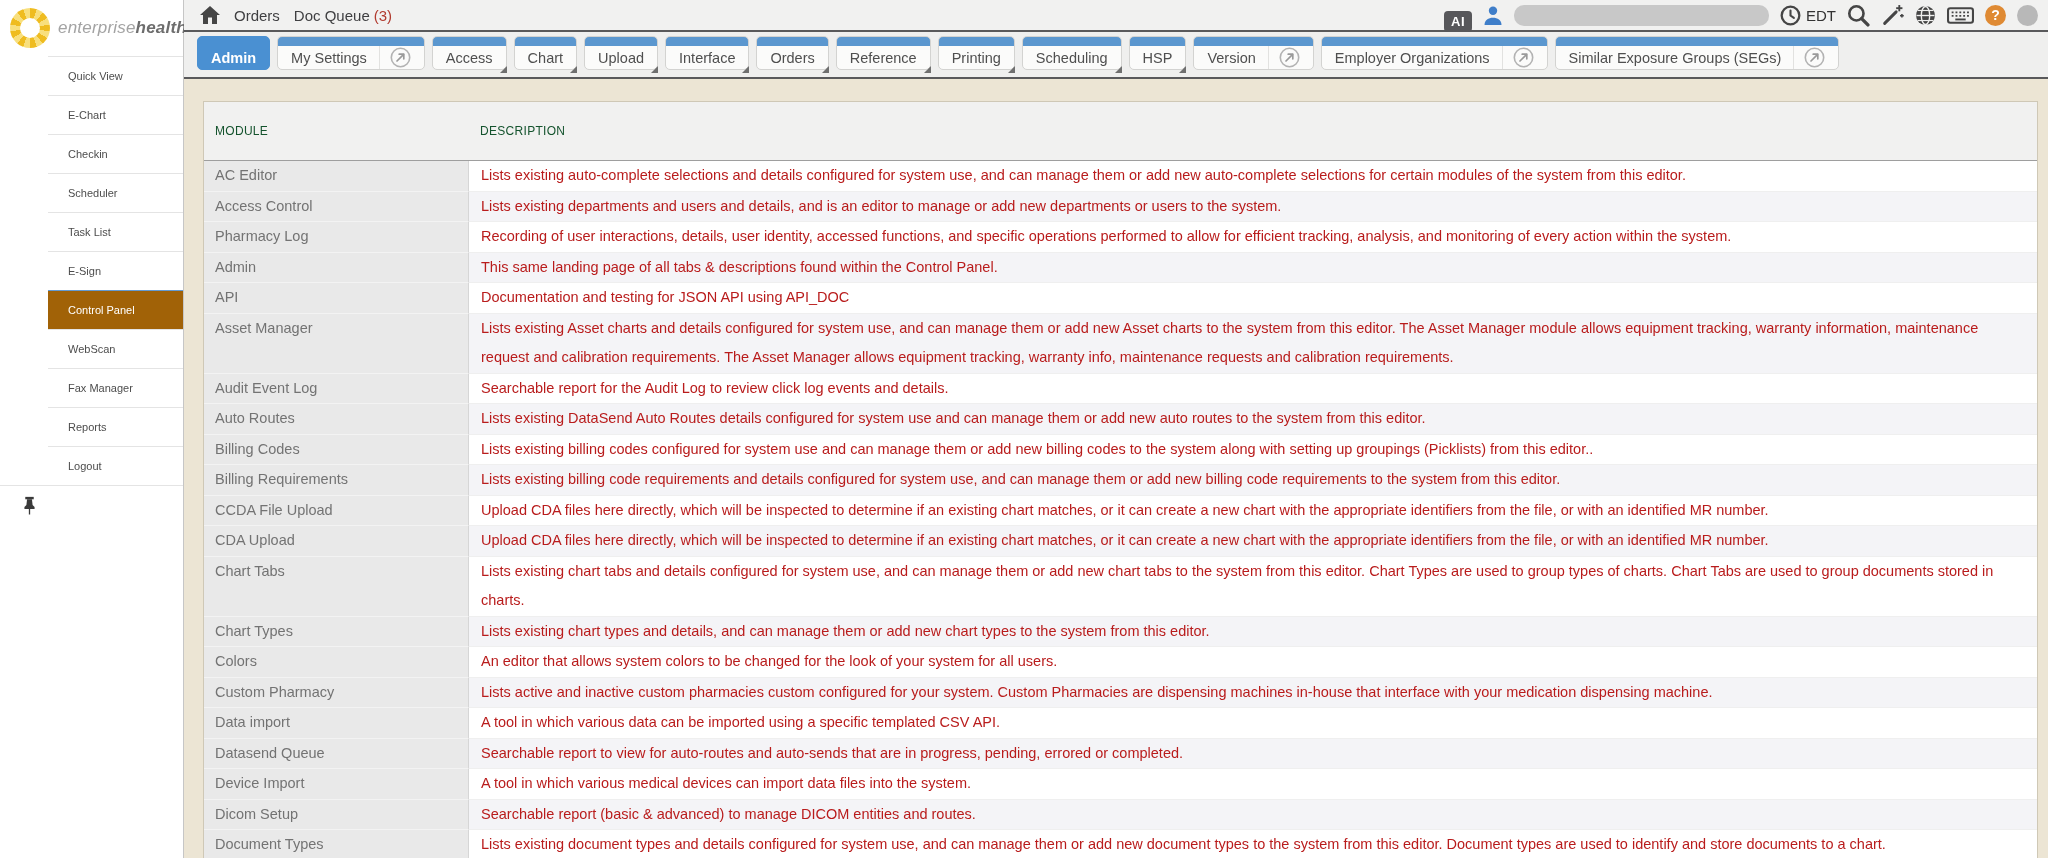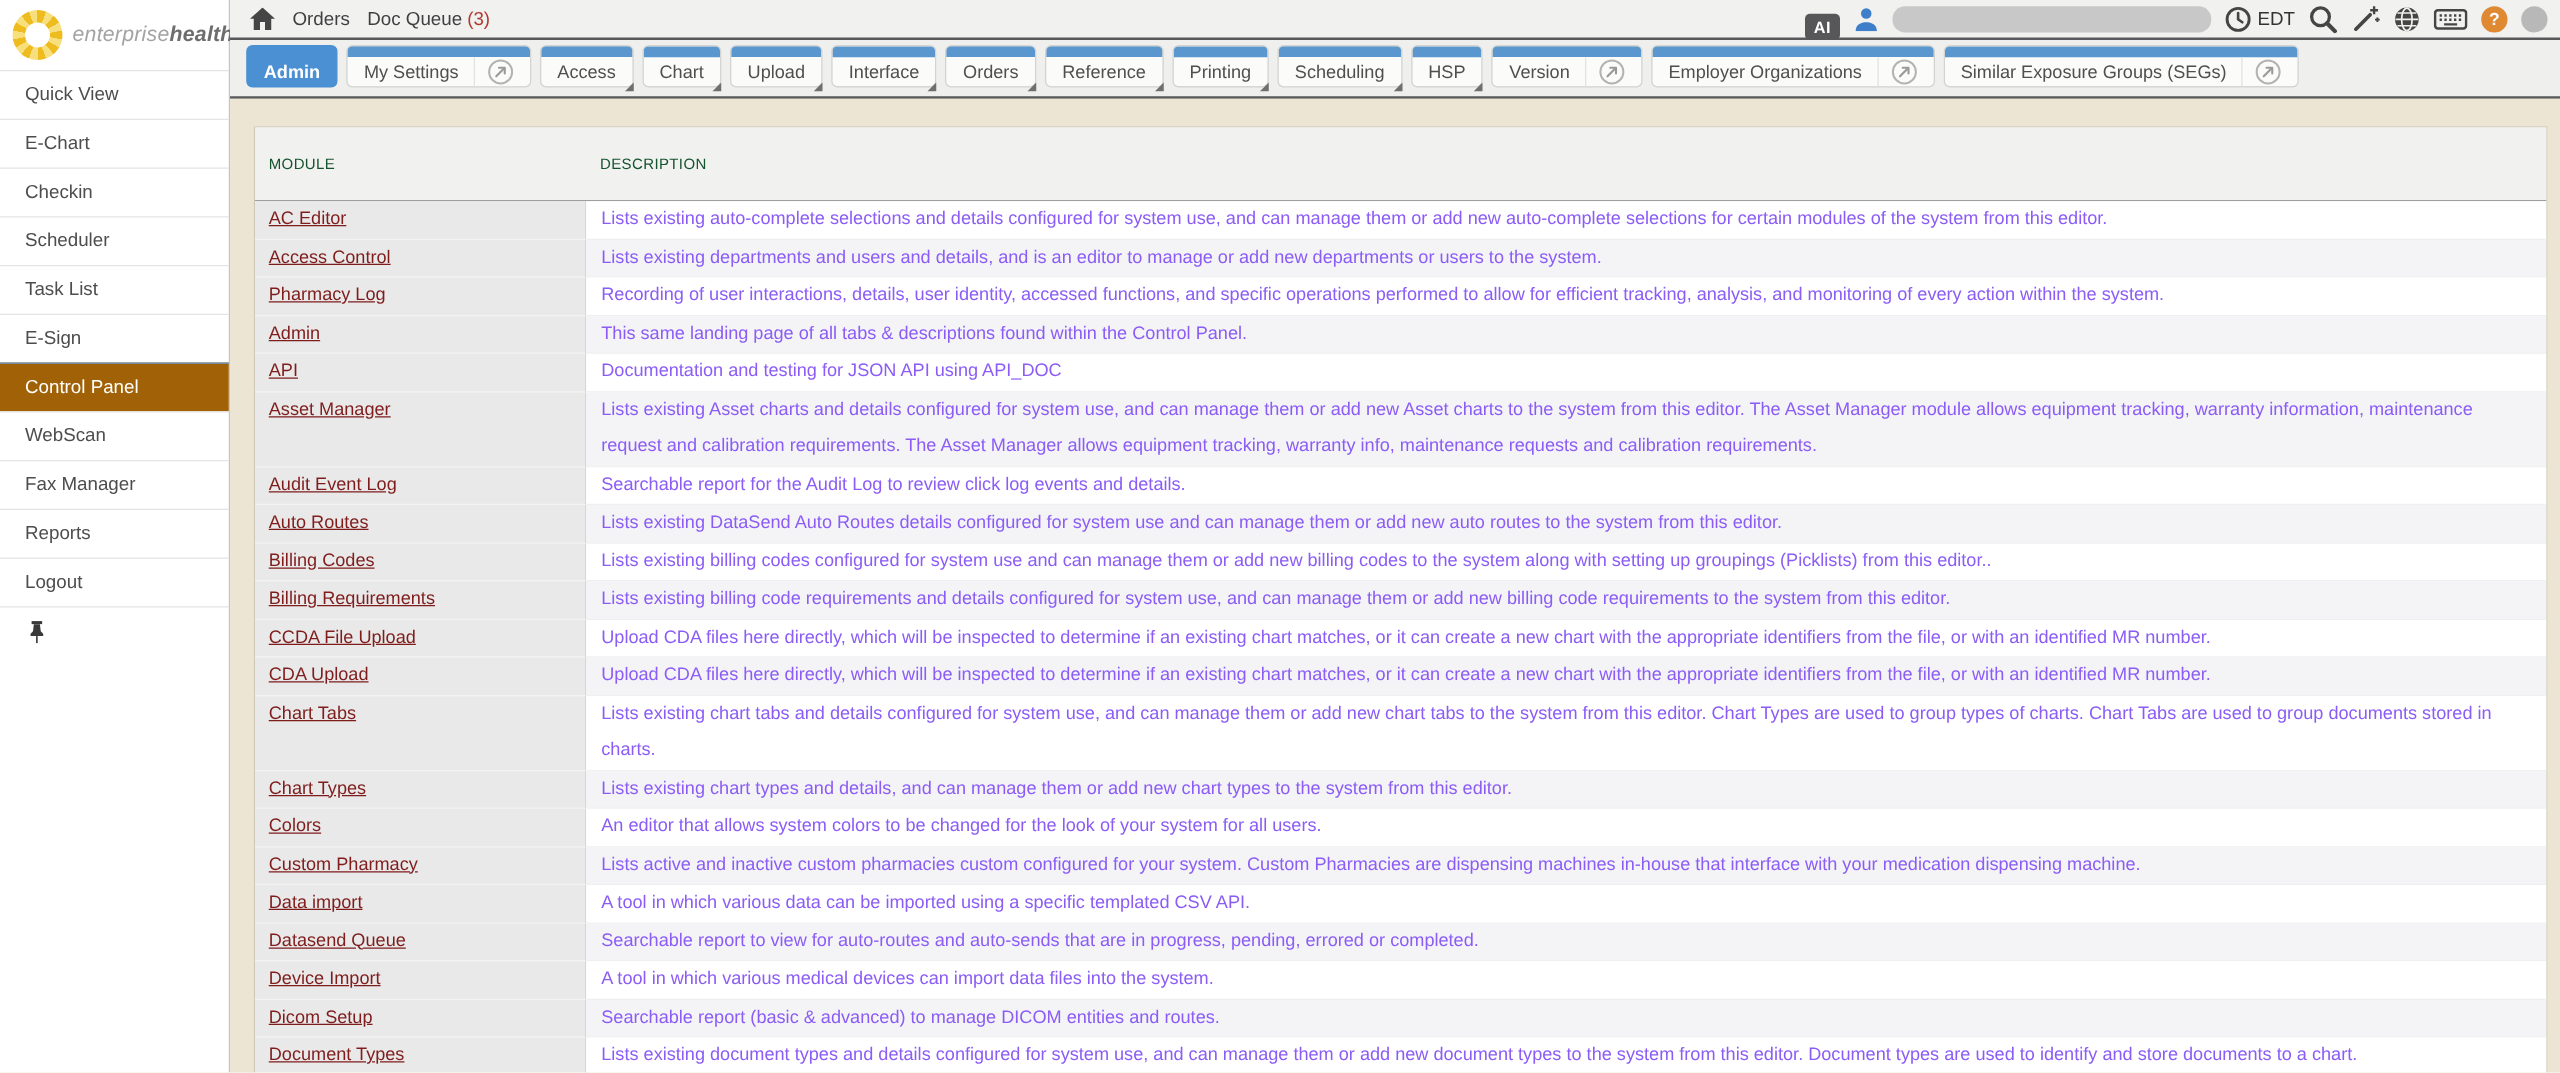--- a/index.html
+++ b/index.html
@@ -13,21 +13,21 @@
   
   .sidebar{width:183px;min-width:183px;background:#ffffff;border-right:1px solid #c6c6c6;display:flex;flex-direction:column;}
   .logo{height:56px;display:flex;align-items:center;padding-left:10px;}
   .logo-ring{width:40px;height:40px;border-radius:50%;
     background:repeating-conic-gradient(#efbc20 0deg 20deg,#f8df7d 20deg 40deg);
     position:relative;flex-shrink:0;}
   .logo-ring::after{content:"";position:absolute;inset:10px;background:#fff;border-radius:50%;}
   .logo-text{margin-left:8px;font-size:17px;color:#a3a3a3;letter-spacing:.2px;font-style:italic;}
   .logo-text b{color:#6d6d6d;font-weight:bold;}
   .side-item{height:38px;line-height:38px;padding-left:20px;border-top:1px solid #e4e4e4;
-    color:#4d4d4d;font-size:15px;cursor:pointer;white-space:nowrap;}
+    color:#4d4d4d;font-size:11px;cursor:pointer;white-space:nowrap;margin-left:48px;}
   .side-item.active{background:#a16207;color:#ffffff;border-top-color:#649bd3;}
   .pin-row{border-top:1px solid #e4e4e4;height:38px;display:flex;align-items:center;padding-left:22px;}
 
   
   .main{flex:1;display:flex;flex-direction:column;min-width:0;justify-content:space-between;}
 
   .topbar{height:30px;background:#f1f1f0;border-bottom:2px solid #59595b;
     display:flex;align-items:center;padding:0 10px 0 16px;gap:14px;}
   .crumb{color:#3f3f41;font-size:15px;cursor:pointer;white-space:nowrap;}
   .badge-count{color:#b13a2e;margin-left:4px;}
@@ -56,22 +56,22 @@
   .circle-arrow{margin-left:10px;flex-shrink:0;}
 
   
   .content{flex:1;background:#ece5d4;padding:22px 10px 0 19px;overflow:hidden;}
   .table{background:#fff;border:1px solid #cfc8b6;}
   .thead{display:grid;grid-template-columns:265px 1fr;background:#f1f1f0;border-bottom:1px solid #9e9e9e;}
   .th{color:#14532d;font-size:12px;padding:22px 11px;letter-spacing:.3px;}
   .row{display:grid;grid-template-columns:265px 1fr;}
   .module-cell{background:#e9e9e9;padding:0 11px;line-height:29.5px;font-size:14.5px;
     border-bottom:1px solid #f3f3f3;border-right:1px solid #d6d6d6;white-space:nowrap;}
-  .module-cell a{color:#7f1d1d;text-decoration:underline;cursor:pointer;margin-top:21px;}
-  .desc-cell{padding:0 12px;line-height:29.5px;font-size:14.5px;color:#8b5cf6;
+  .module-cell a{color:#737373;cursor:pointer;margin-top:21px;}
+  .desc-cell{padding:0 12px;line-height:29.5px;font-size:14.5px;color:#b91c1c;
     background:#ffffff;border-bottom:1px solid #efefef;}
   .row:nth-child(even) .desc-cell{background:#f4f4f7;}
 </style>
 </head>
 <body>
 
 <div class="app">
 
   <div class="sidebar">
     <div class="logo">

